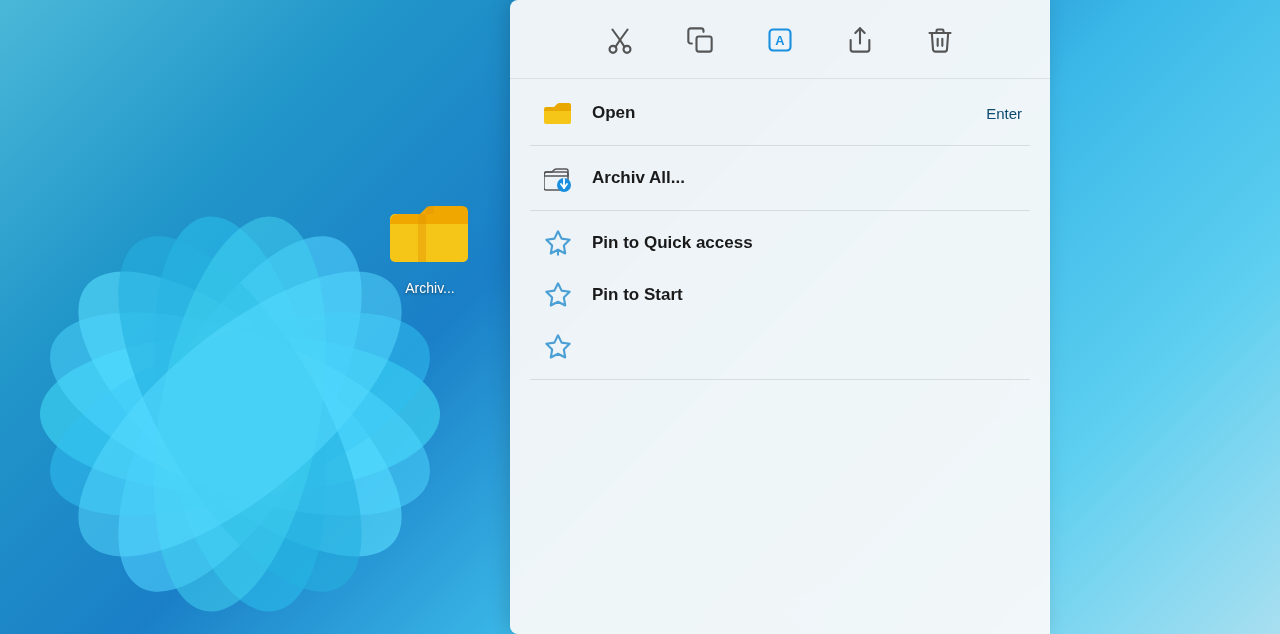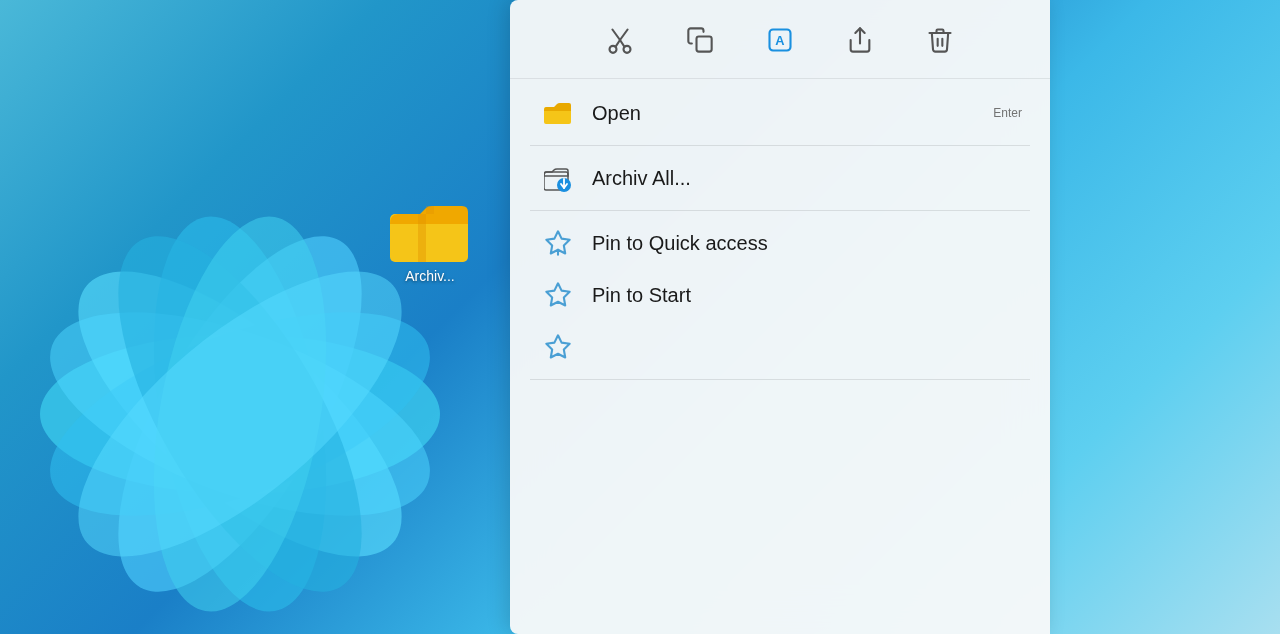--- a/index.html
+++ b/index.html
@@ -29,21 +29,21 @@
     }
 
     
     .folder-icon-area {
       position: absolute;
       left: 390px;
       top: 200px;
       display: flex;
       flex-direction: column;
       align-items: center;
-      gap: 4px;
+      gap: 16px;
     }
 
     .folder-icon {
       width: 80px;
       height: 64px;
       position: relative;
     }
 
     .folder-label {
       color: white;
@@ -119,29 +119,29 @@
       margin-right: 14px;
       flex-shrink: 0;
     }
 
     .menu-item-icon svg {
       width: 28px;
       height: 28px;
     }
 
     .menu-item-label {
-      font-size: 20px;
+      font-size: 17px;
       color: #1a1a1a;
       flex: 1;
-      font-weight: 400;
+      font-weight: 700;
     }
 
     .menu-item-shortcut {
-      font-size: 12px;
-      color: #737373;
+      font-size: 15px;
+      color: #0c4a6e;
     }
 
     .menu-item-arrow {
       font-size: 16px;
       color: #555;
     }
 
     .menu-divider {
       height: 1px;
       background: rgba(0,0,0,0.1);

